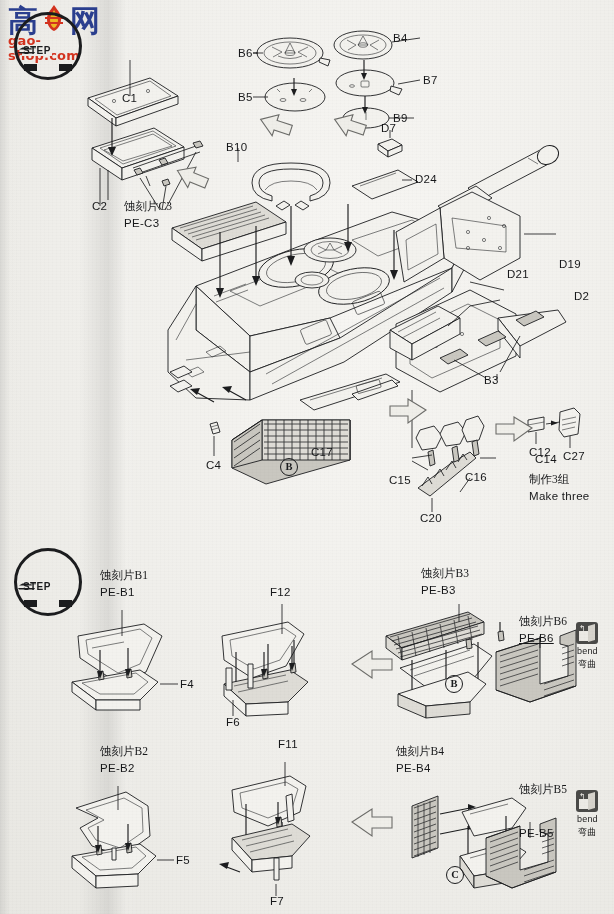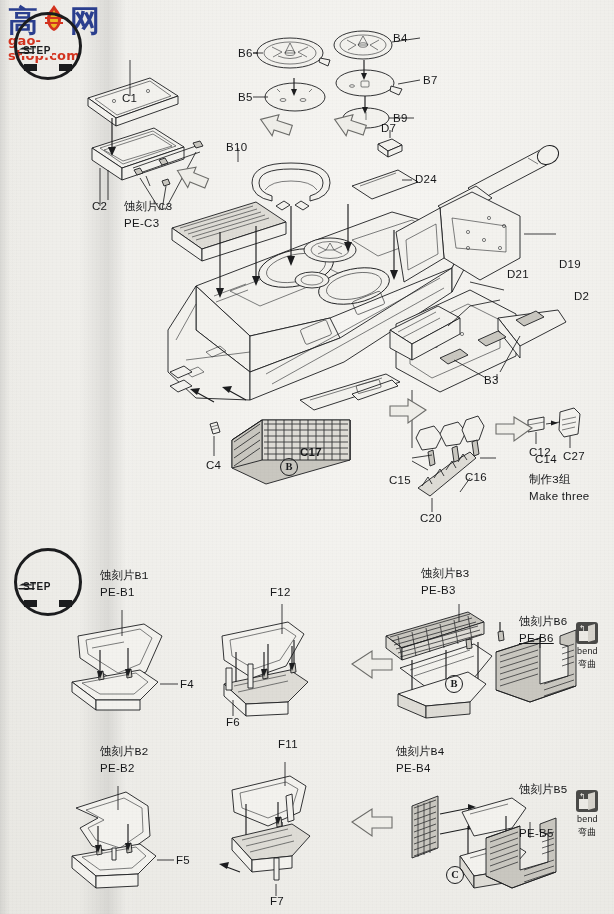--- a/index.html
+++ b/index.html
@@ -13,21 +13,21 @@
   }
   #page:after{
     content:"";position:absolute;inset:0;pointer-events:none;
     background:
       repeating-linear-gradient(0deg, rgba(0,0,0,0.012) 0px, rgba(0,0,0,0.012) 1px, rgba(255,255,255,0.012) 1px, rgba(255,255,255,0.012) 3px),
       repeating-linear-gradient(90deg, rgba(0,0,0,0.010) 0px, rgba(0,0,0,0.010) 1px, rgba(255,255,255,0.01) 1px, rgba(255,255,255,0.01) 4px);
     mix-blend-mode:multiply;opacity:.8;
   }
   .lbl{position:absolute;font-size:11.5px;color:#17181a;letter-spacing:.3px;white-space:nowrap;
        font-family:"Liberation Sans","DejaVu Sans",sans-serif;font-weight:400;}
-  .lbl.cn{font-size:11.5px;font-family:Liberation Mono, monospace;letter-spacing:0;}
+  .lbl.cn{font-size:11.5px;font-family:Liberation Serif, serif;letter-spacing:0;}
   .lbl.bendtxt{font-size:9px;letter-spacing:.2px;color:#222;}
   svg{position:absolute;left:0;top:0;overflow:visible;}
   .ln{stroke:#1c1d1f;stroke-width:.85;fill:none;}
   .ln2{stroke:#1c1d1f;stroke-width:1.15;fill:none;}
   .thin{stroke:#2a2b2d;stroke-width:.6;fill:none;}
   .fillw{fill:#f3f2ee;stroke:#1c1d1f;stroke-width:.9;}
   .fillg{fill:#dedcd6;stroke:#1c1d1f;stroke-width:.9;}
   .filld{fill:#c9c7c0;stroke:#1c1d1f;stroke-width:.9;}
   .arrowbig{fill:#efeee9;stroke:#6d6d6a;stroke-width:1.1;}
   .mesh{stroke:#1c1d1f;stroke-width:.9;}
@@ -382,21 +382,21 @@
   <div class="lbl" style="left:399px;top:74px;margin-left:24px;">B7</div>
   <div class="lbl" style="left:393px;top:112px;">B9</div>
   <div class="lbl" style="left:226px;top:141px;">B10</div>
   <div class="lbl" style="left:381px;top:122px;">D7</div>
   <div class="lbl" style="left:415px;top:173px;">D24</div>
   <div class="lbl" style="left:559px;top:226px;margin-top:32px;">D19</div>
   <div class="lbl" style="left:507px;top:268px;">D21</div>
   <div class="lbl" style="left:574px;top:290px;">D2</div>
   <div class="lbl" style="left:484px;top:374px;">B3</div>
   <div class="lbl" style="left:206px;top:459px;">C4</div>
-  <div class="lbl" style="left:300px;top:446px;font-weight:bold;">C17</div>
+  <div class="lbl" style="left:311px;top:446px;">C17</div>
   <div class="lbl" style="left:389px;top:474px;">C15</div>
   <div class="lbl" style="left:487px;top:453px;margin-left:48px;">C14</div>
   <div class="lbl" style="left:465px;top:471px;">C16</div>
   <div class="lbl" style="left:420px;top:512px;">C20</div>
   <div class="lbl" style="left:529px;top:446px;">C12</div>
   <div class="lbl" style="left:563px;top:450px;">C27</div>
   <div class="lbl cn" style="left:529px;top:472px;">制作3组</div>
   <div class="lbl" style="left:529px;top:490px;">Make three</div>
 
   <div class="circmark" style="left:280px;top:458px;">B</div>

